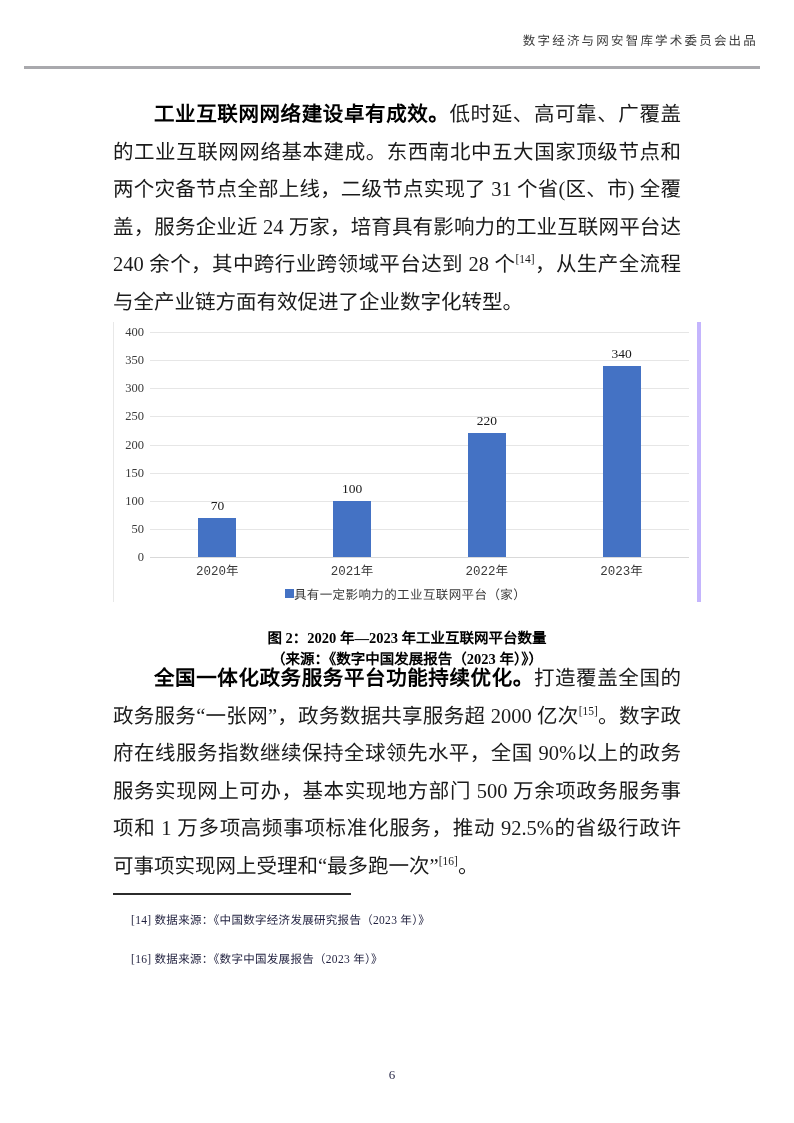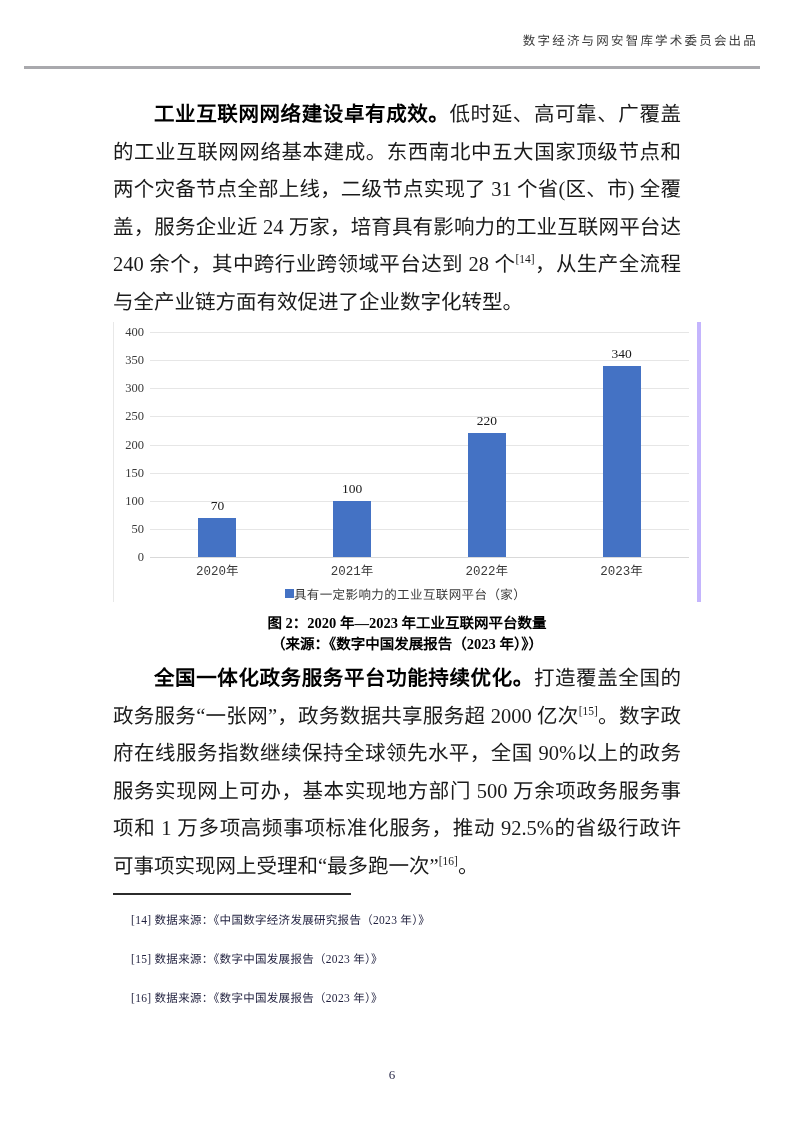--- a/index.html
+++ b/index.html
@@ -186,21 +186,21 @@
     display: inline-block;
   }
   .legend-label {
     font-size: 12.5px;
     color: #3a3a3a;
     letter-spacing: 0.4px;
     font-family: "Liberation Serif", "DejaVu Serif", serif;
   }
 
   .fig-caption {
-    margin-top: 11px;
+    margin-top: 26px;
     text-align: center;
     font-weight: bold;
     font-size: 14.5px;
     line-height: 21px;
     color: #000000;
     font-family: "Liberation Serif", "DejaVu Serif", serif;
   }
 
   
   .content-2 {
@@ -326,19 +326,18 @@
     </div>
   </div>
 
   <div class="content-2">
     <p class="body-par"><span class="lead">全国一体化政务服务平台功能持续优化。</span><span>打造覆盖全国的政务服务“一张网”，政务数据共享服务超 2000 亿次</span><sup class="cite">[15]</sup><span>。数字政府在线服务指数继续保持全球领先水平，全国 90%以上的政务服务实现网上可办，基本实现地方部门 500 万余项政务服务事项和 1 万多项高频事项标准化服务，推动 92.5%的省级行政许可事项实现网上受理和“最多跑一次”</span><sup class="cite">[16]</sup><span>。</span></p>
   </div>
 
   <div class="footnotes">
     <div class="footnote-rule"></div>
   <div class="footnote">[14] 数据来源：《中国数字经济发展研究报告（2023 年）》</div>
-      <div class="footnote">[15] 数据来源：《数字中国发展报告（2023 年）》</div>
       <div class="footnote">[16] 数据来源：《数字中国发展报告（2023 年）》</div>
     </div>
 
   <div class="page-number">6</div>
 
 </div>
 
 </body></html>

